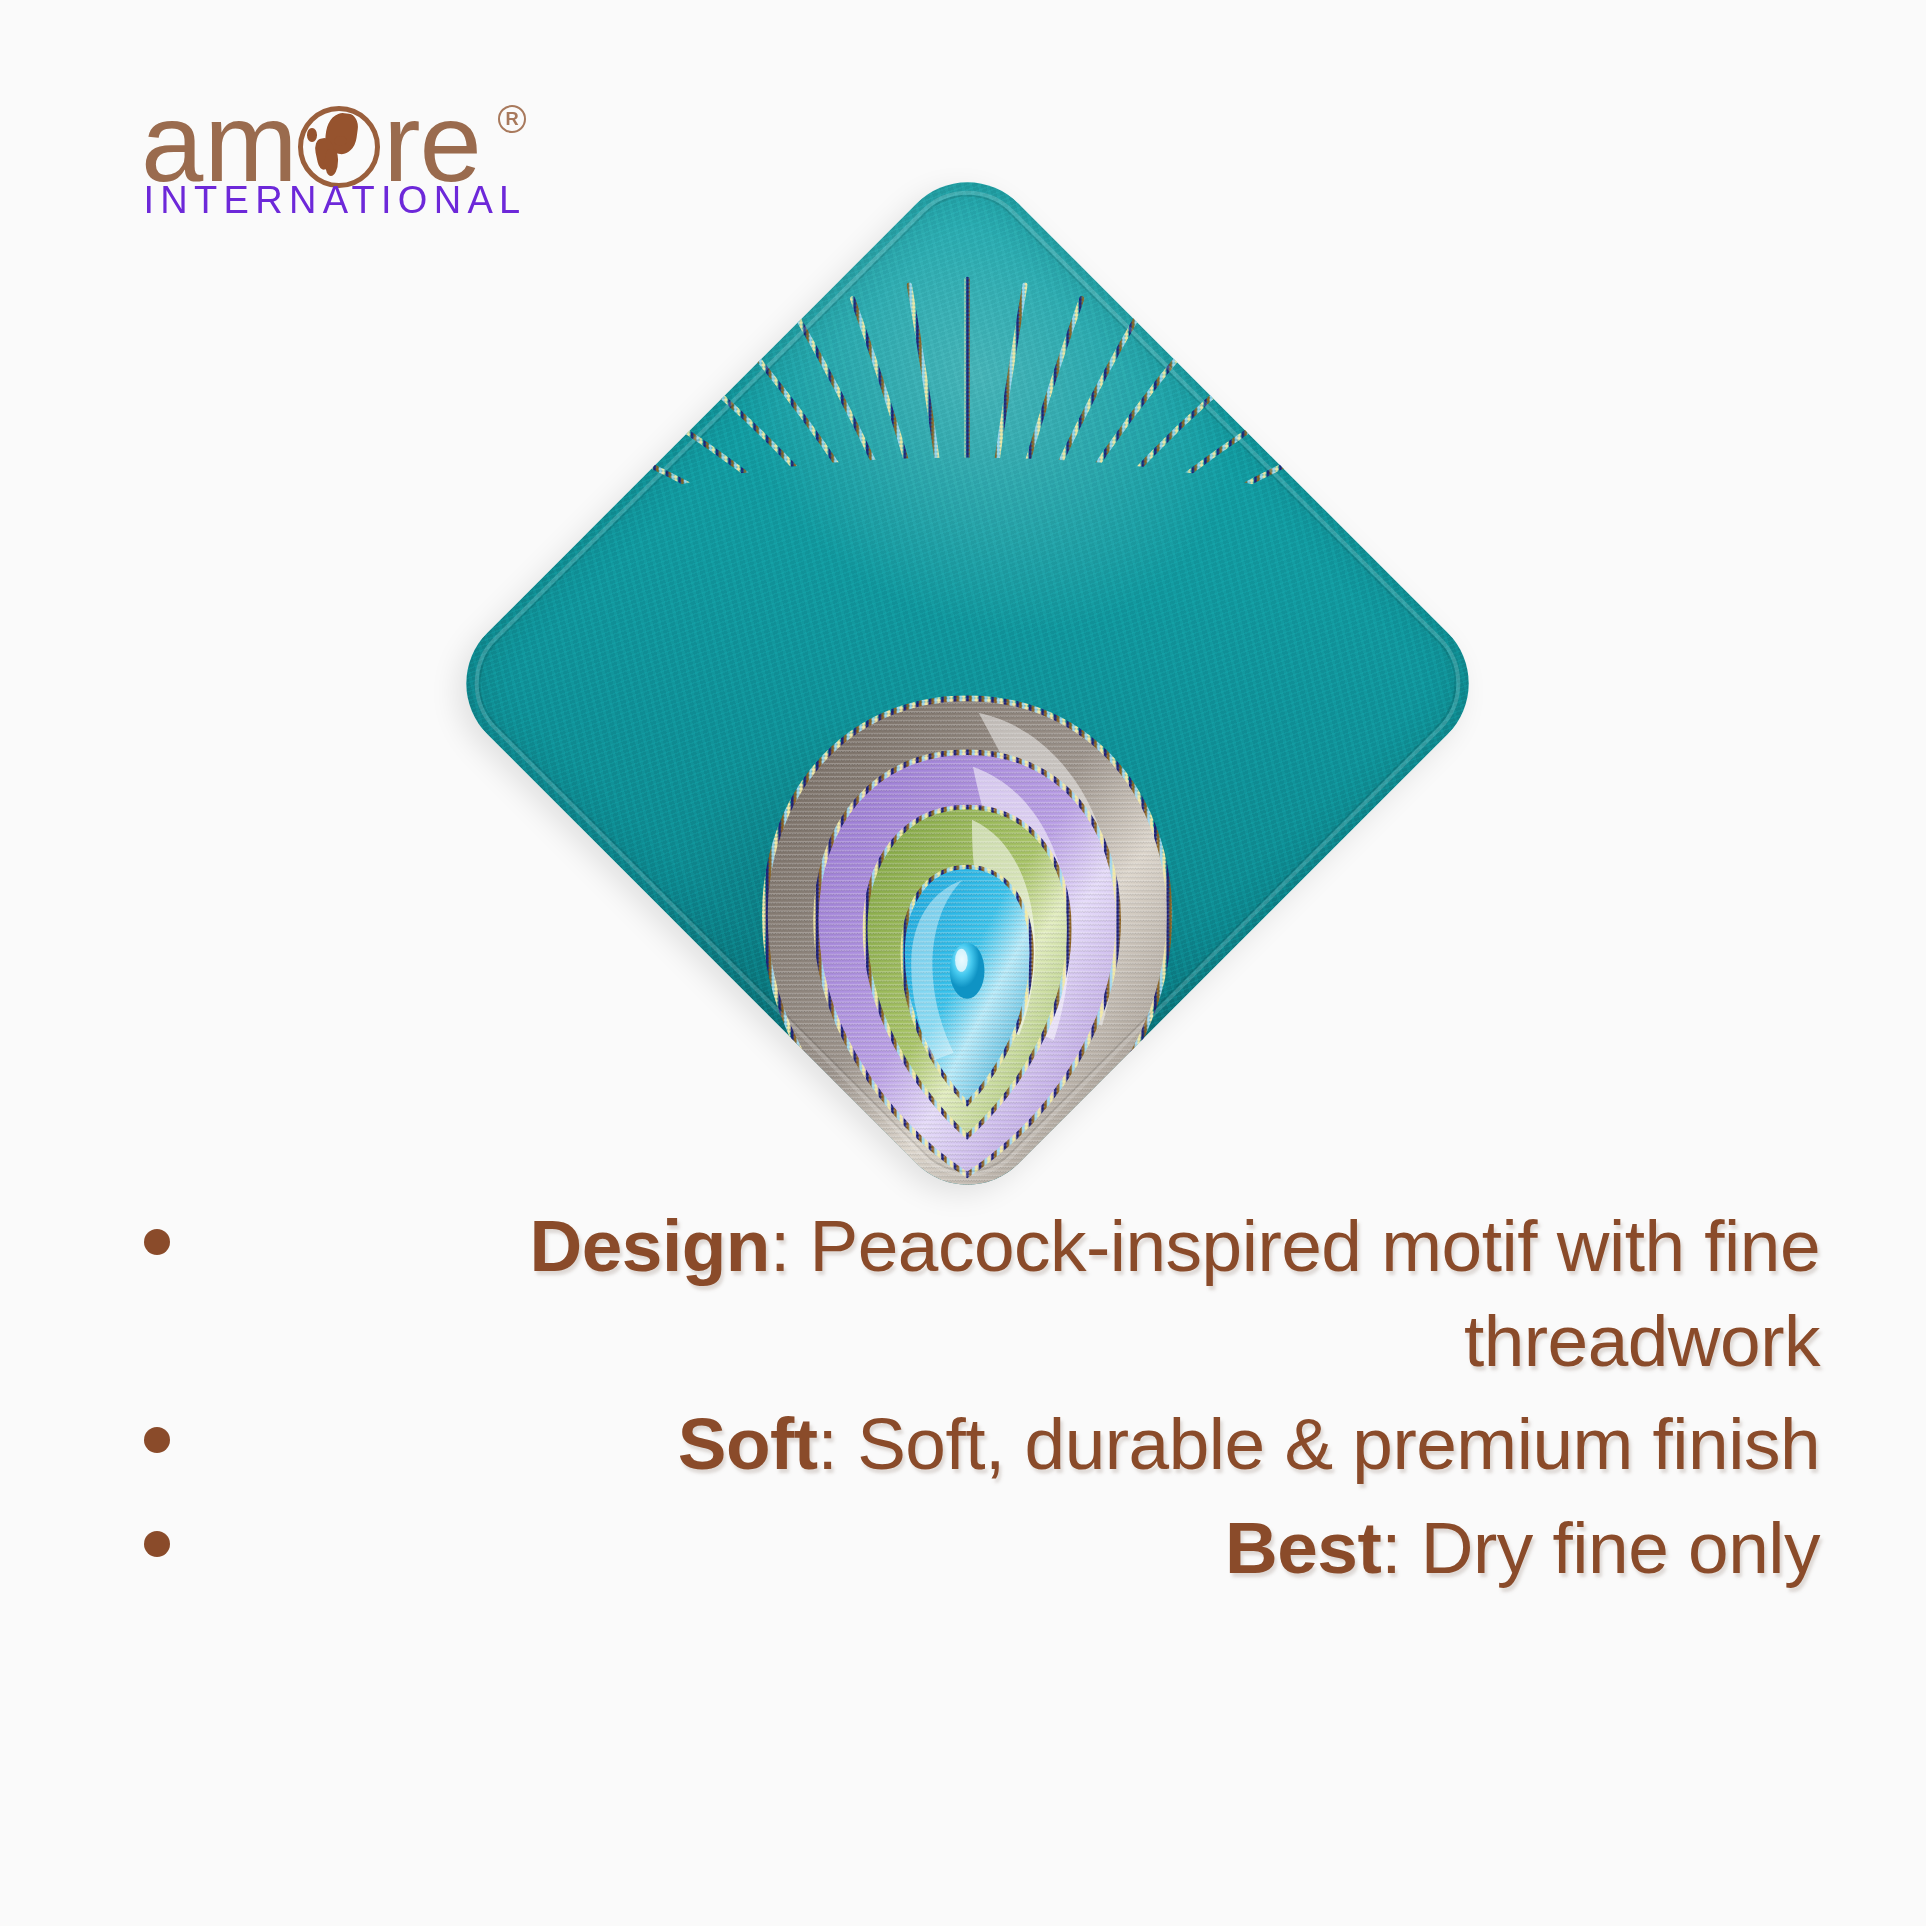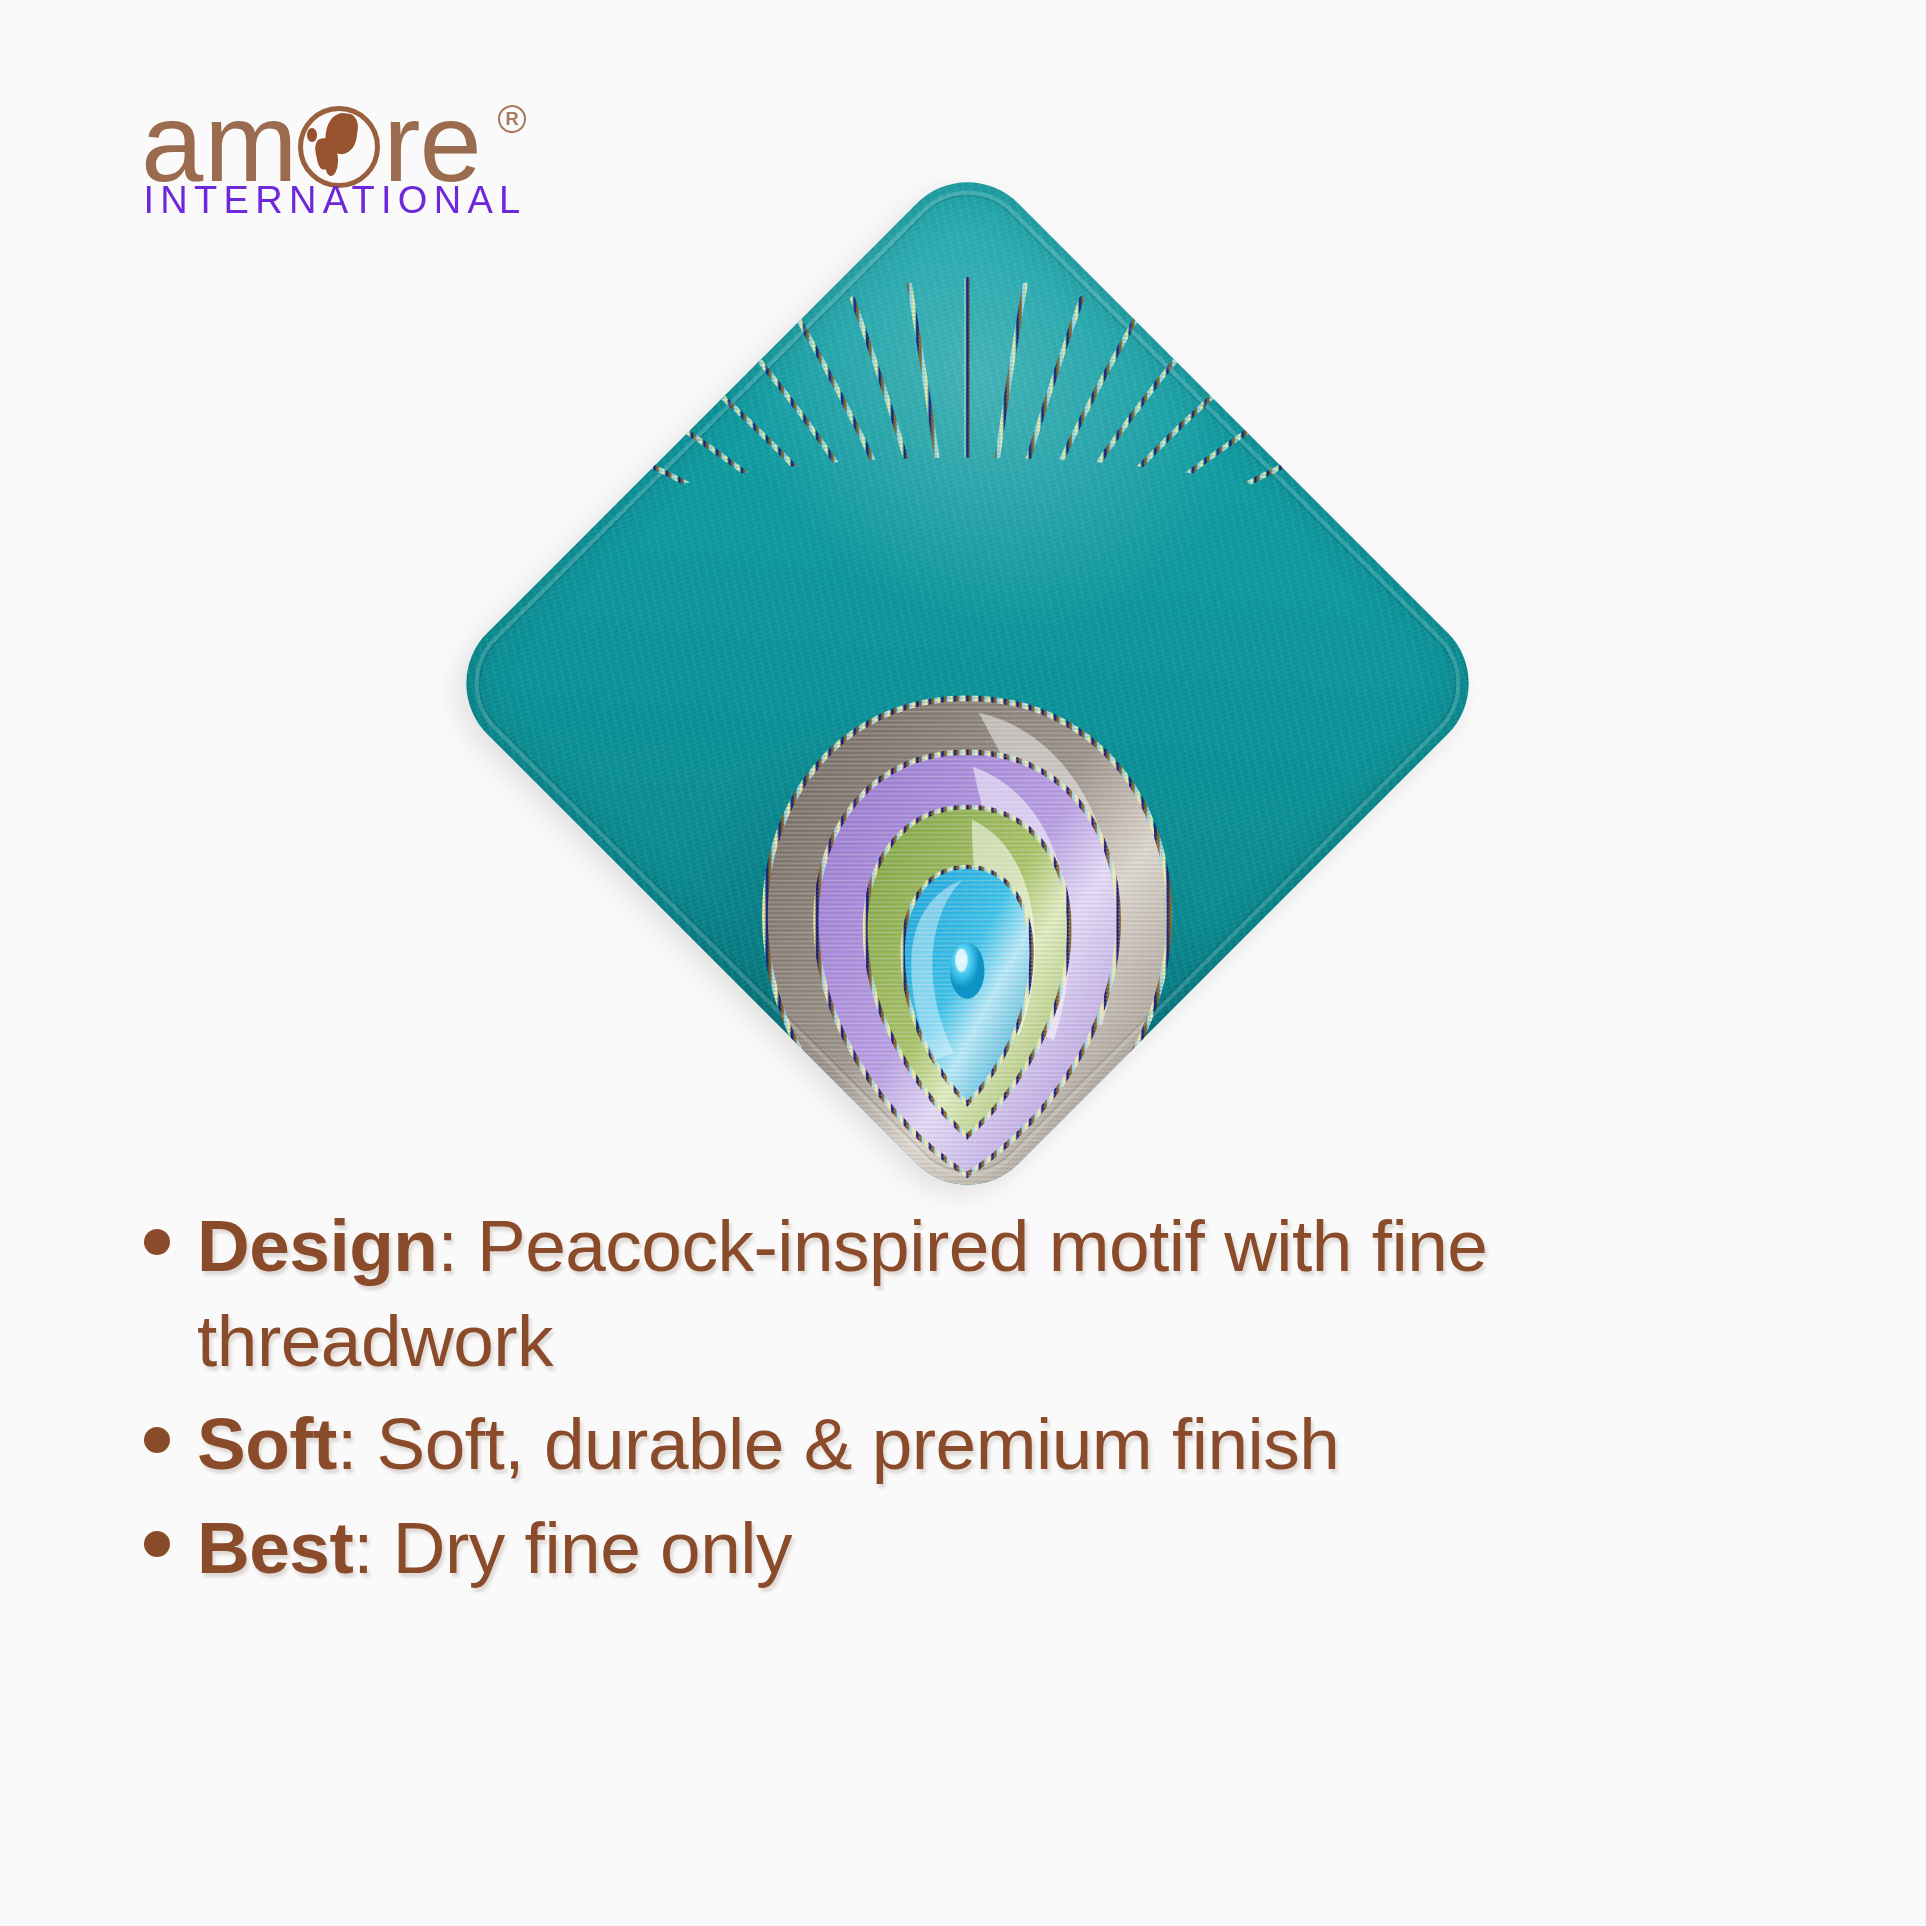--- a/index.html
+++ b/index.html
@@ -93,20 +93,21 @@
   .rays{position:absolute;left:0;top:0;width:1329px;height:1050px;}
   .eye{position:absolute;left:0;top:0;width:1329px;height:1050px;}
 
   
   .bullets{
     position:absolute;left:144px;top:1199px;width:1676px;
   }
   .bullet{
     display:flex;align-items:flex-start;
     margin-bottom:8.7px;
+    text-align:right;
   }
   .dot{
     flex:0 0 auto;width:26px;height:26px;border-radius:50%;
     background:#8a4b2a;margin-top:30px;margin-right:27px;
   }
   .btext{
     flex:1 1 auto;
     color:#8a4b2a;
     font-family:"Liberation Sans", sans-serif;
     font-size:73px;line-height:1.30;

